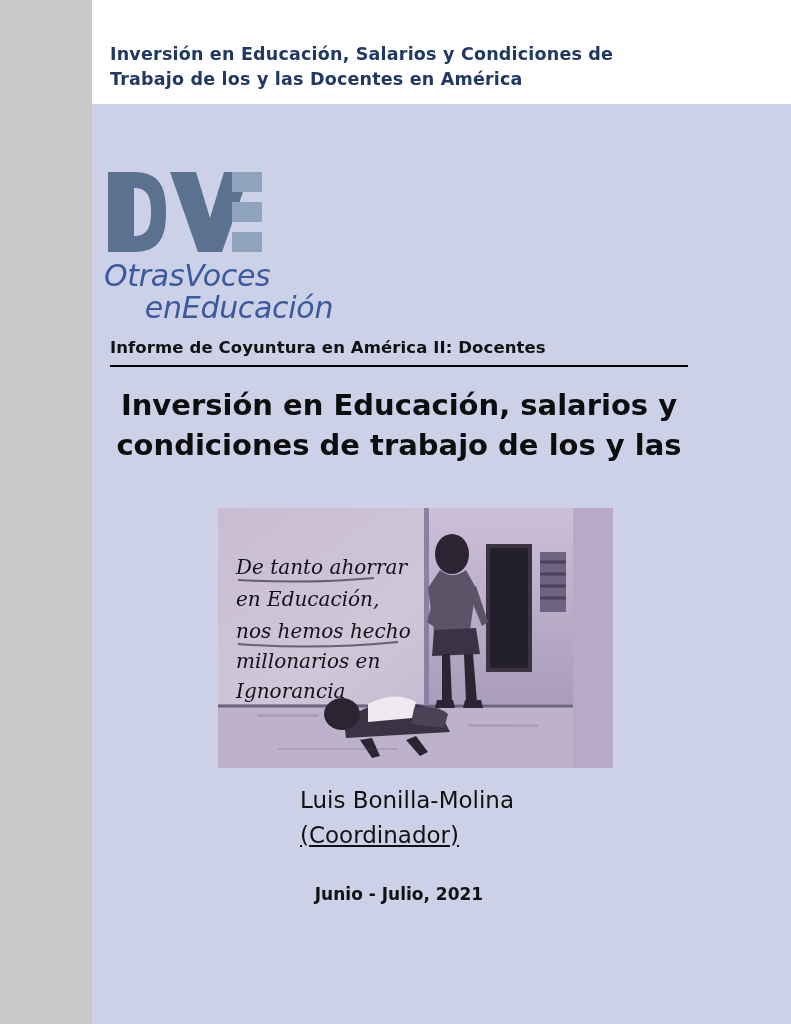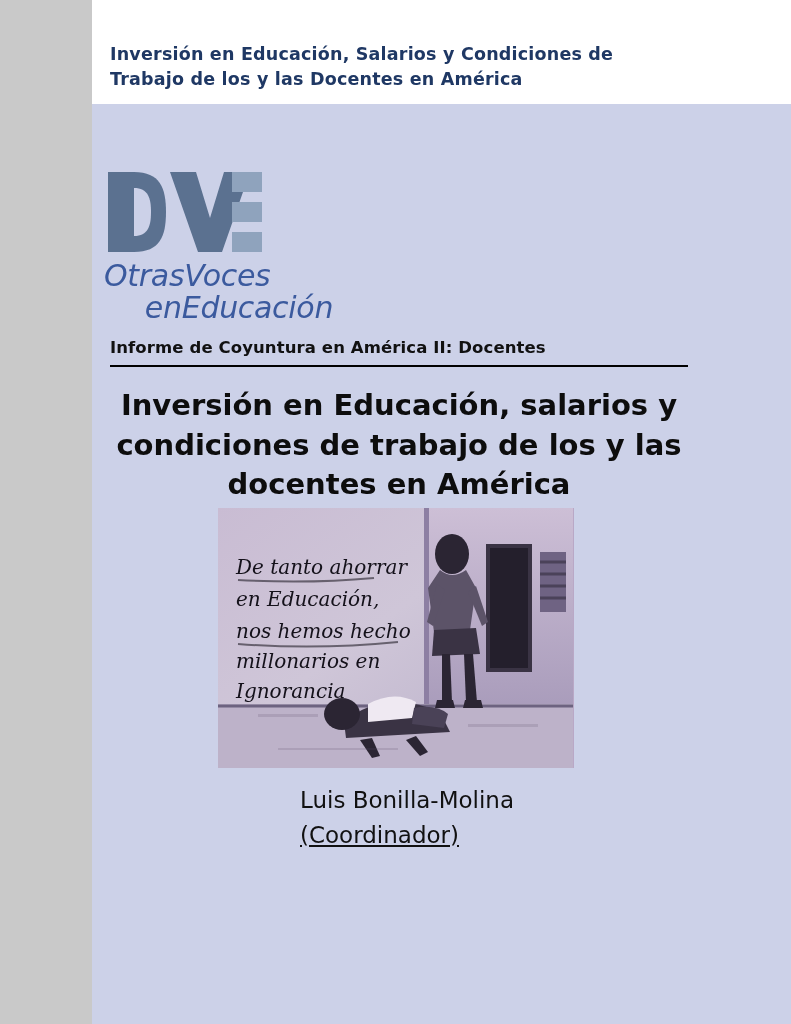--- a/index.html
+++ b/index.html
@@ -117,21 +117,21 @@
     color: #0d0d0d;
     line-height: 1.37;
   }
   .main-title .line { display: block; }
 
   
   .cartoon {
     position: absolute;
     left: 218px;
     top: 508px;
-    width: 356px;
+    width: 395px;
     height: 260px;
     background: #b9a8c6;
     overflow: hidden;
   }
   .cartoon svg { display: block; }
 
   
   .author {
     position: absolute;
     left: 300px;
@@ -191,21 +191,20 @@
   </div>
 
   <div class="informe">
     <div class="txt">Informe de Coyuntura en América II: Docentes</div>
     <div class="rule"></div>
   </div>
 
   <div class="main-title">
     <span class="line">Inversión en Educación, salarios y</span>
     <span class="line">condiciones de trabajo de los y las</span>
-    <span class="line">docentes en América</span>
   </div>
 
   <div class="cartoon">
     <svg width="355" height="260" viewBox="0 0 355 260" xmlns="http://www.w3.org/2000/svg" aria-hidden="true">
       <defs>
         <linearGradient id="bgGrad" x1="0" y1="0" x2="1" y2="1">
           <stop offset="0%" stop-color="#c9bcd3"></stop>
           <stop offset="45%" stop-color="#cfc6d8"></stop>
           <stop offset="100%" stop-color="#b8aec8"></stop>
         </linearGradient>
@@ -272,14 +271,15 @@
         <rect x="60" y="240" width="120" height="2"></rect>
       </g>
     </svg>
   </div>
 
   <div class="author">
     <span>Luis Bonilla-Molina</span>
     <span class="coord">(Coordinador)</span>
   </div>
 
+  <div class="date">Junio - Julio, 2021</div>
 
 </div>
 
 </body></html>

